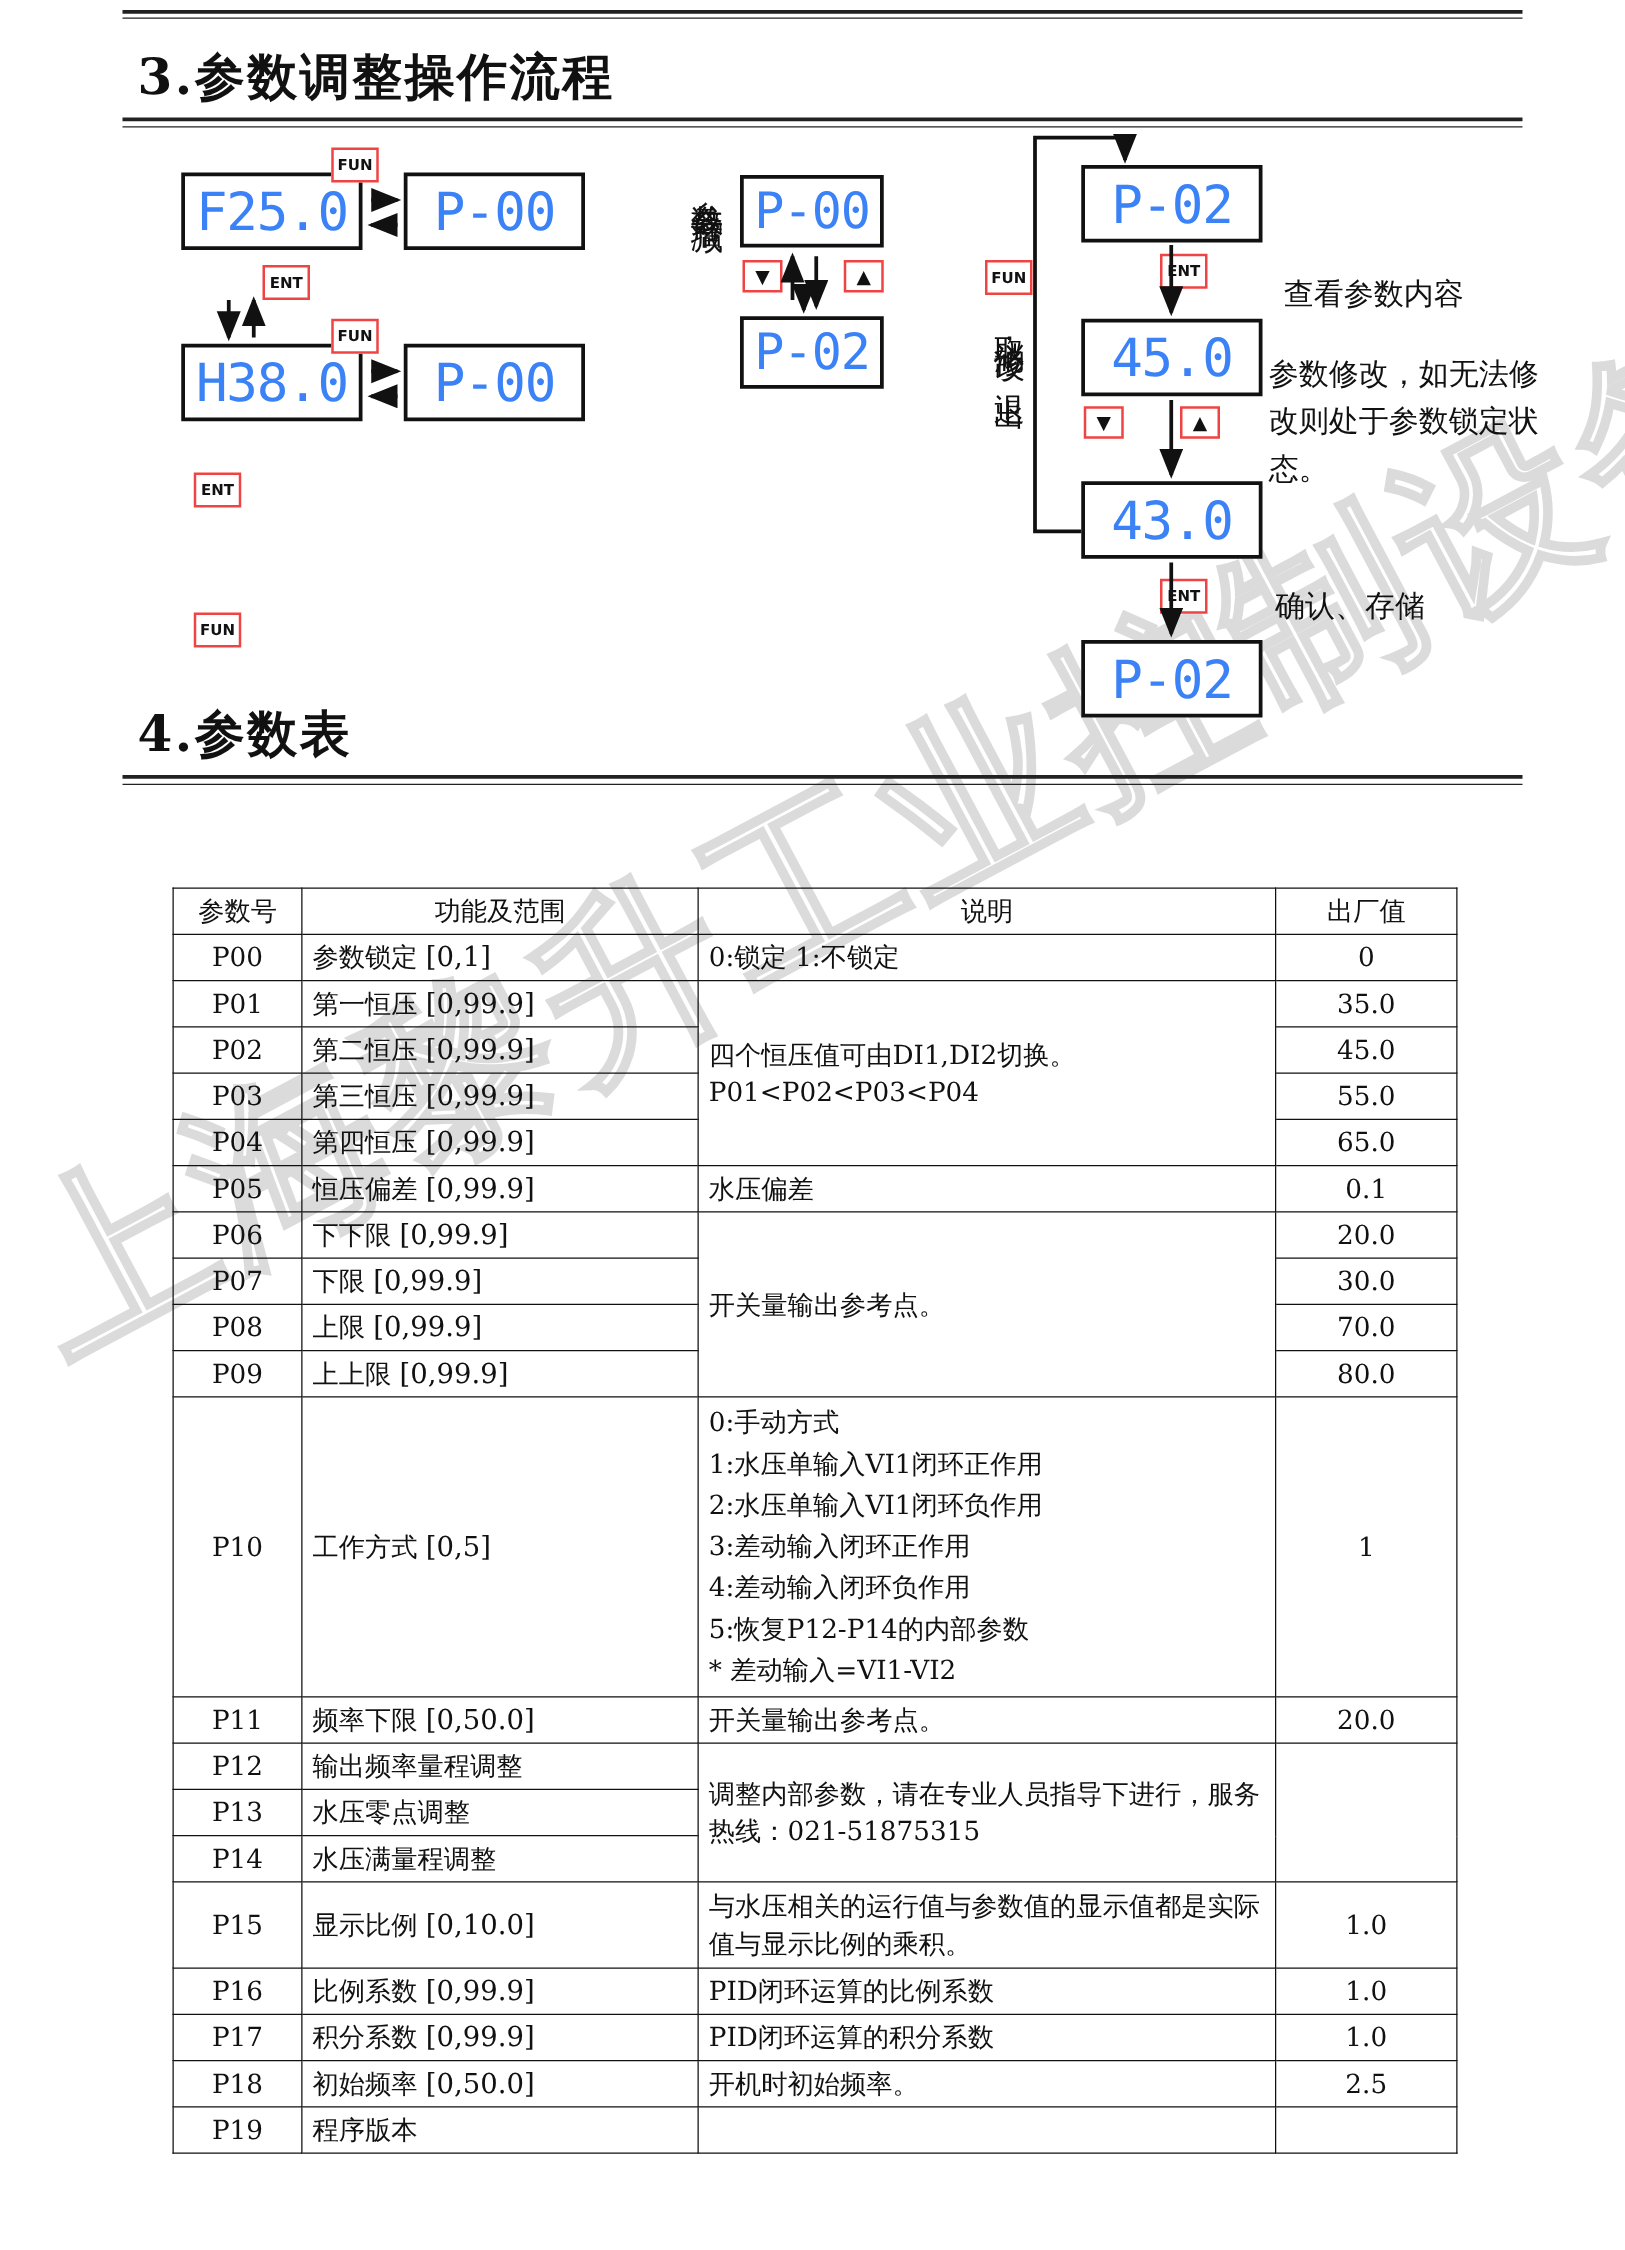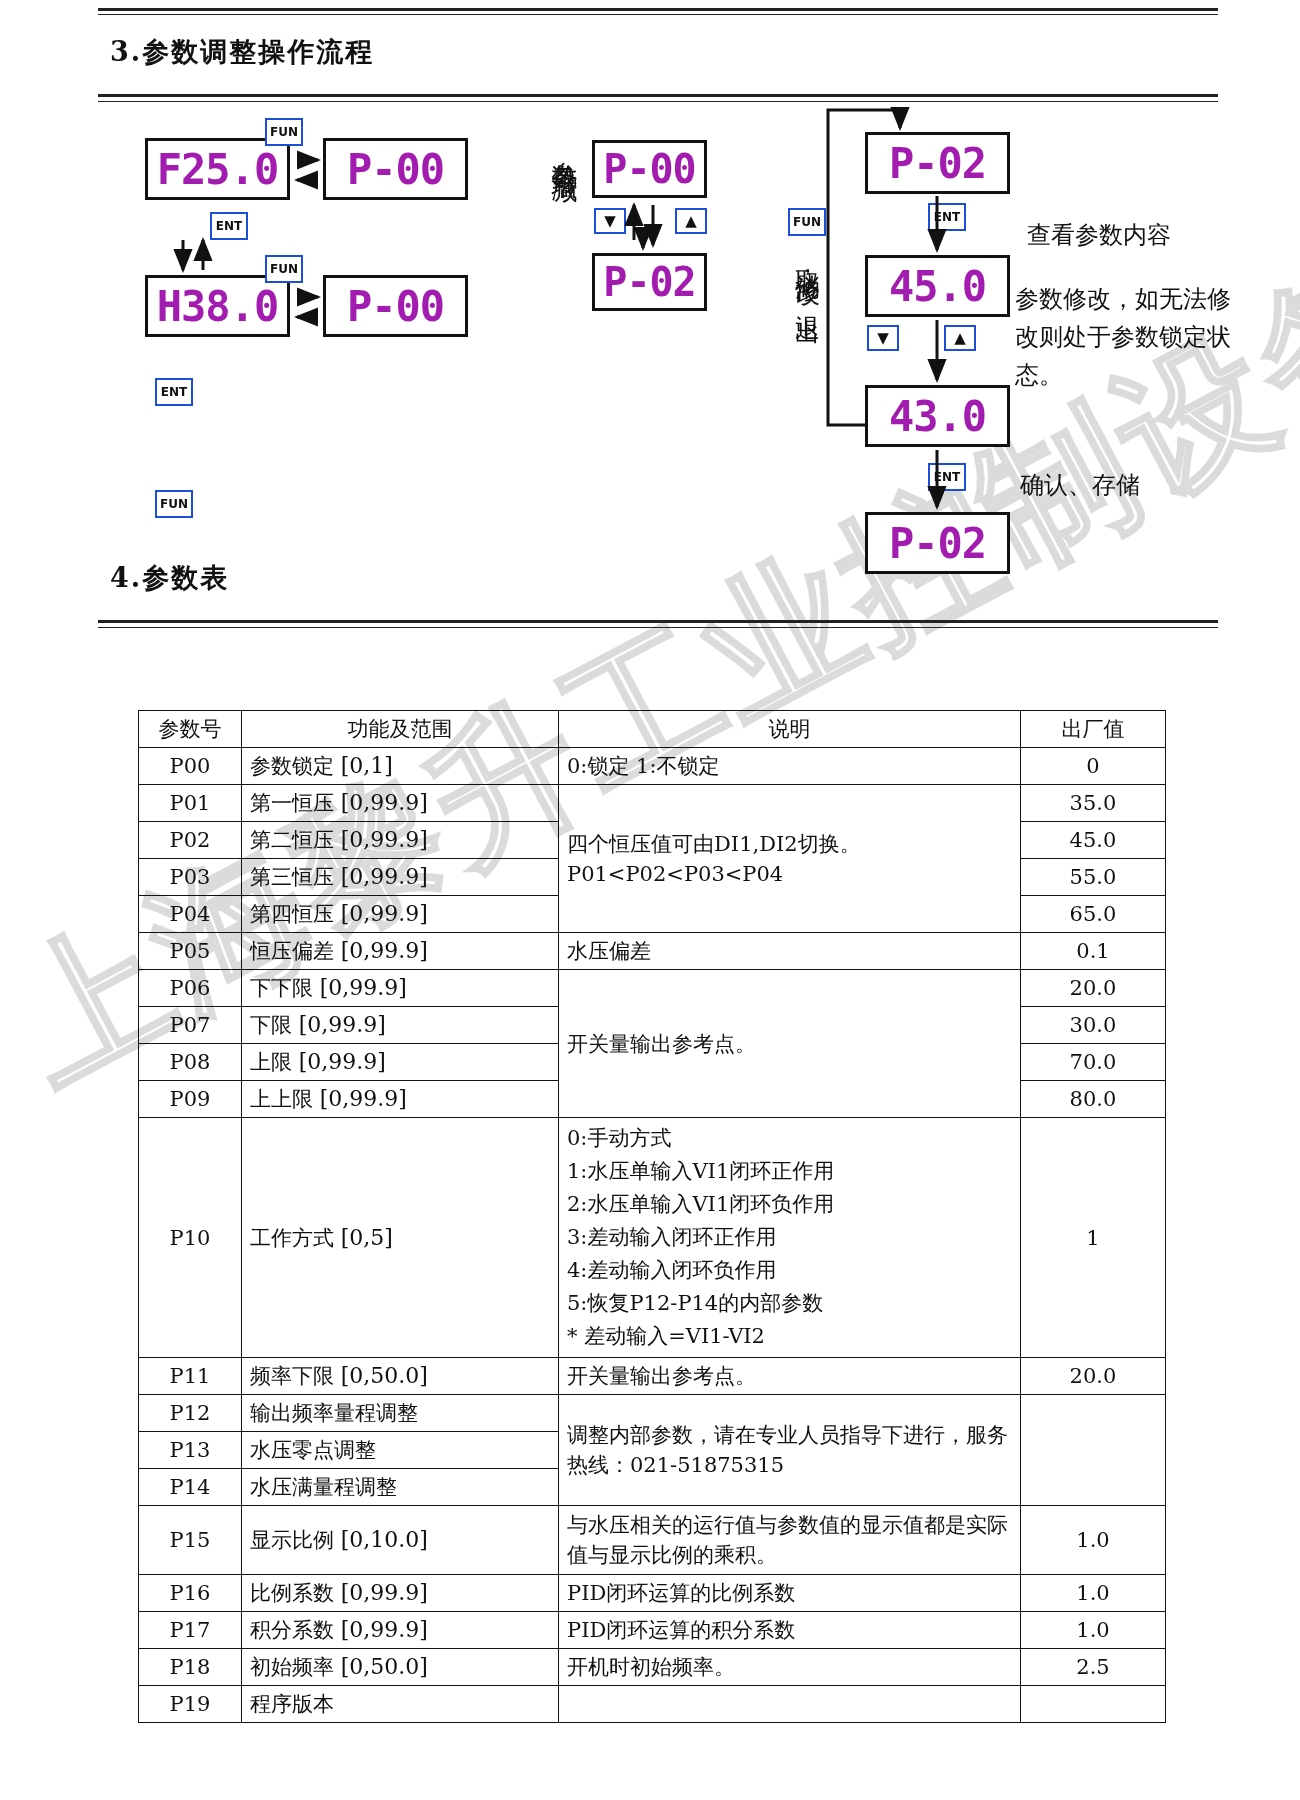--- a/index.html
+++ b/index.html
@@ -13,43 +13,43 @@
   }
   .page{position:relative;width:1300px;height:1800px;}
 
   
   .rule-top{position:absolute;left:98px;top:8px;width:1120px;border-top:3px solid #222;}
   .rule-top2{position:absolute;left:98px;top:14px;width:1120px;border-top:1px solid #222;}
 
   .sec-title{
     position:absolute;
     font-family:"DejaVu Serif","Liberation Serif",serif;
-    font-size:27px;font-weight:700;letter-spacing:2px;color:#111;
+    font-size:40px;font-weight:700;letter-spacing:2px;color:#111;
   }
   .rule{position:absolute;border-top:3px solid #222;}
   .rule-thin{position:absolute;border-top:1px solid #222;}
 
   
   .seg{
     position:absolute;
     border:3px solid #111;
     background:#fff;
     display:flex;align-items:center;justify-content:center;
     font-family:"DejaVu Sans Mono","Liberation Mono",monospace;
-    font-weight:700;
+    font-weight:400;
     letter-spacing:-1px;
-    color:#a21caf;
+    color:#3b82f6;
     box-sizing:border-box;
   }
   .seg.big{width:145px;height:62px;font-size:42px;}
   .seg.med{width:115px;height:58px;font-size:40px;}
 
   .keybox{
     position:absolute;
-    border:2px solid #1d4ed8;
+    border:2px solid #ef4444;
     background:#fff;
     width:38px;height:28px;
     display:flex;align-items:center;justify-content:center;
     font-size:12px;font-weight:700;
     font-family:"DejaVu Sans","Liberation Sans",sans-serif;
     letter-spacing:0px;
     box-sizing:border-box;
     text-align:right;
   }
   .keybox.sm{width:32px;height:26px;font-size:15px;}

